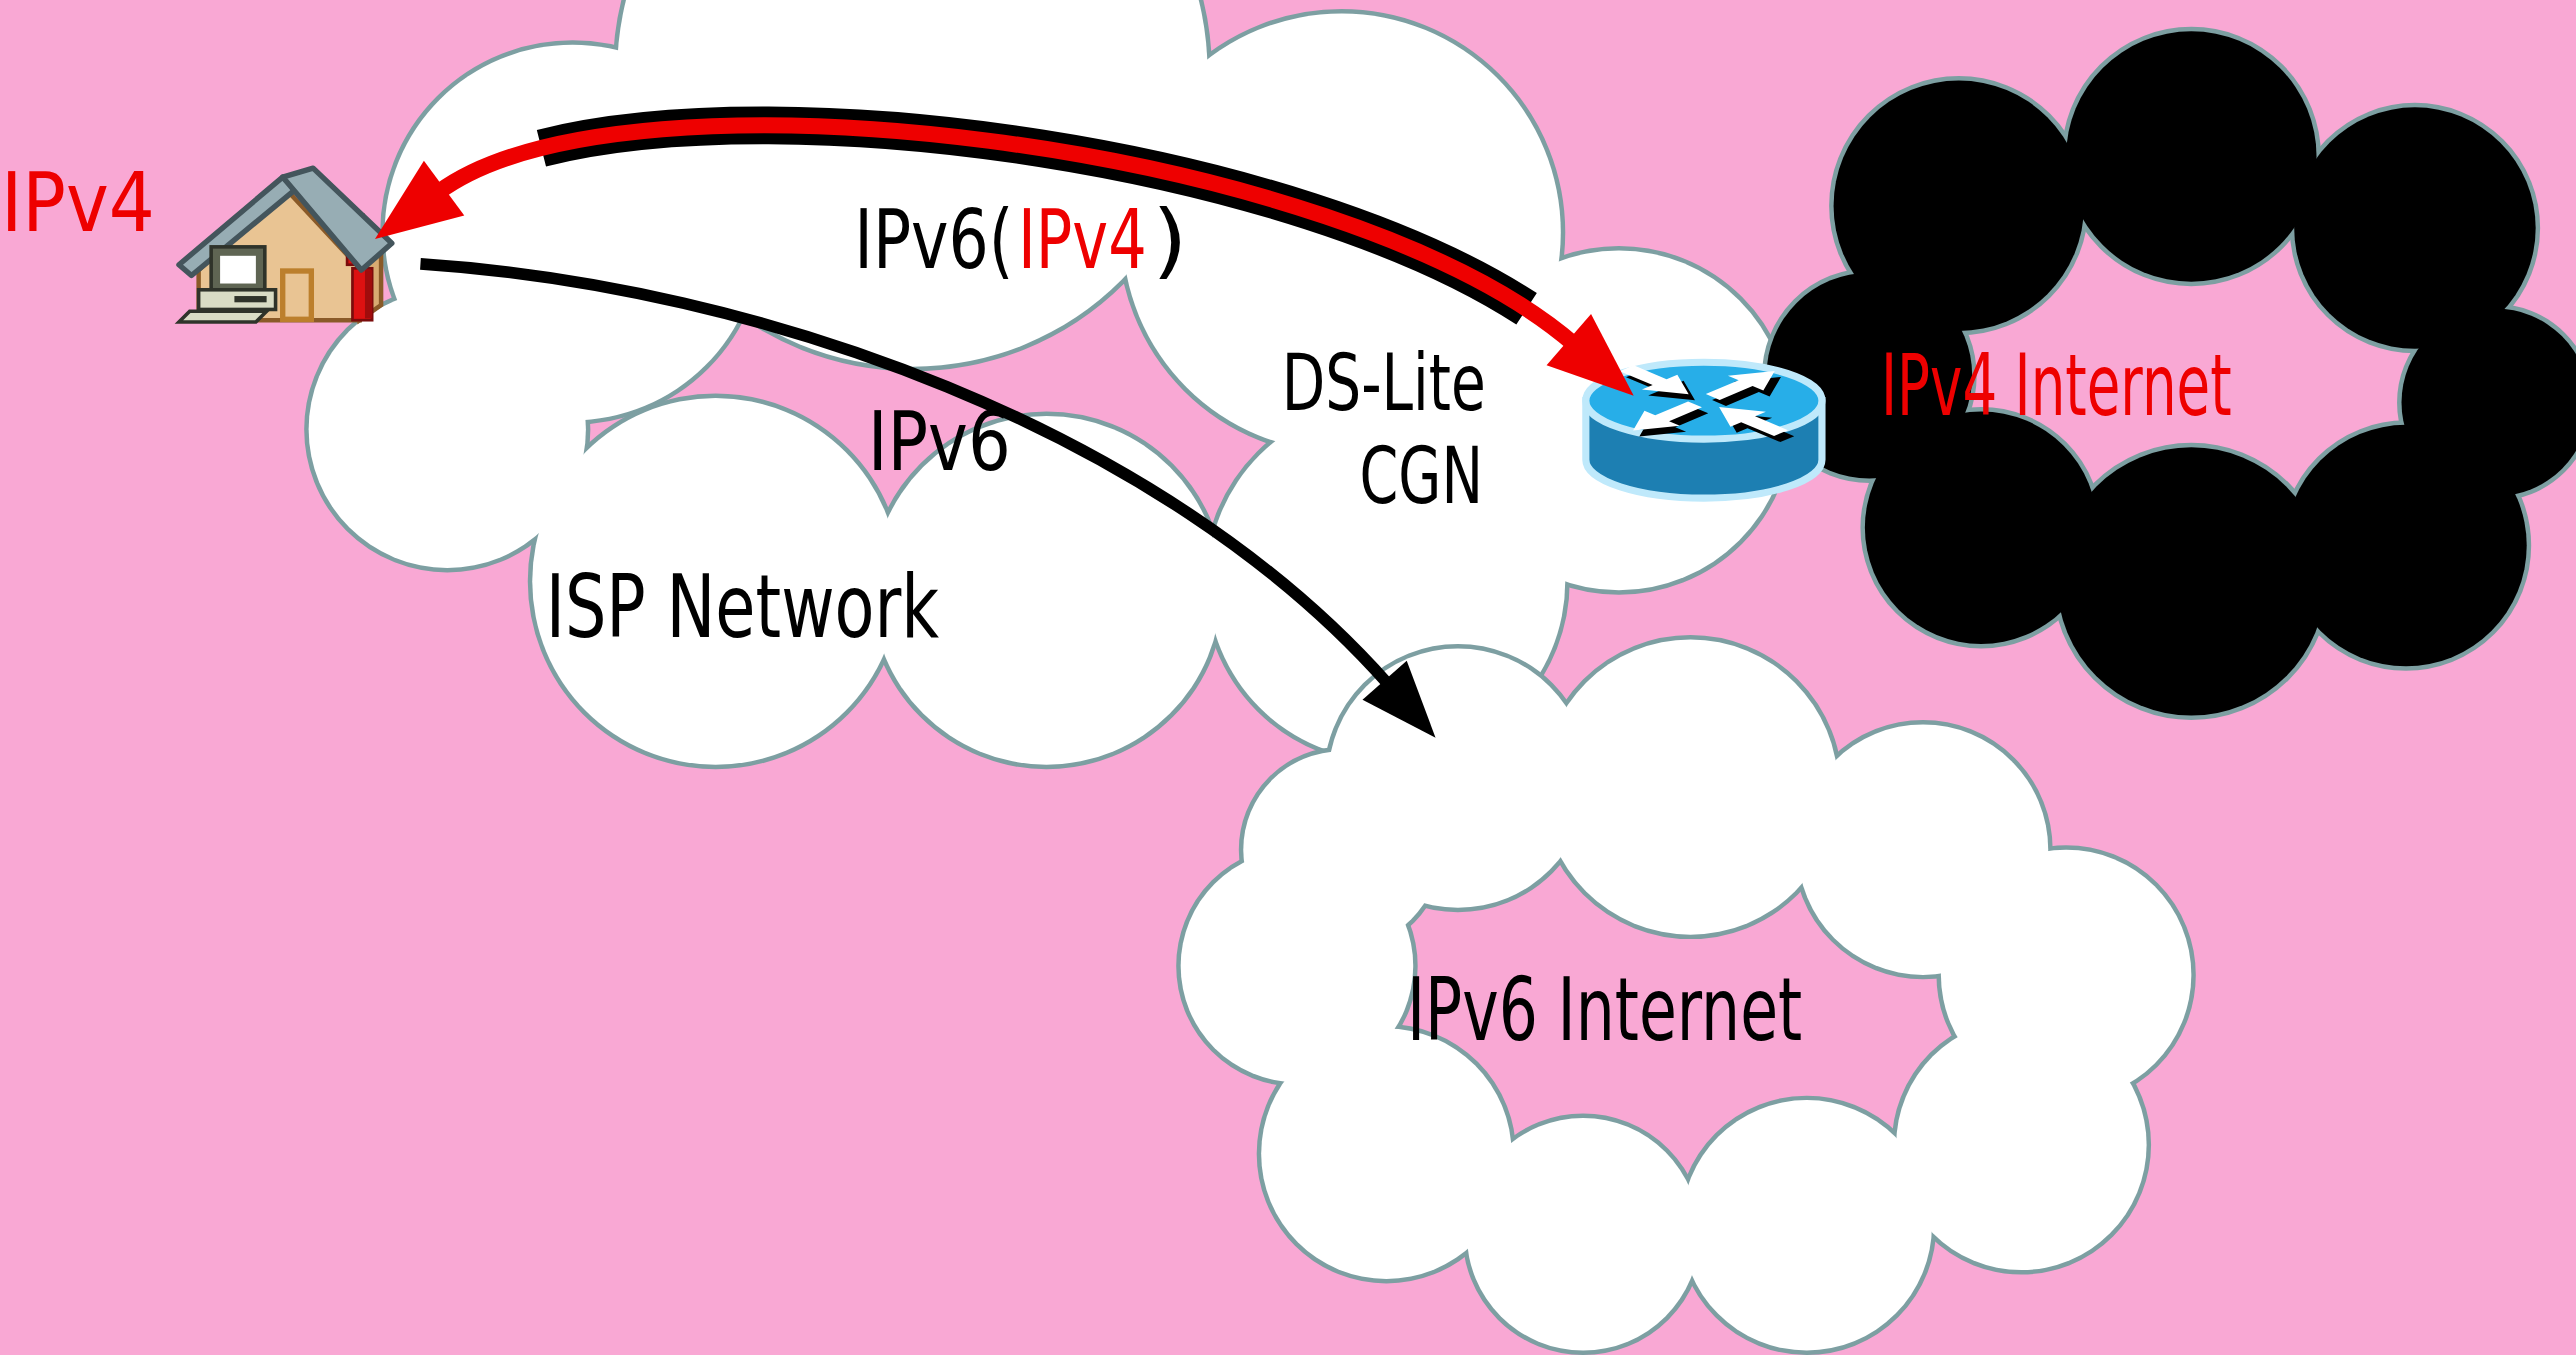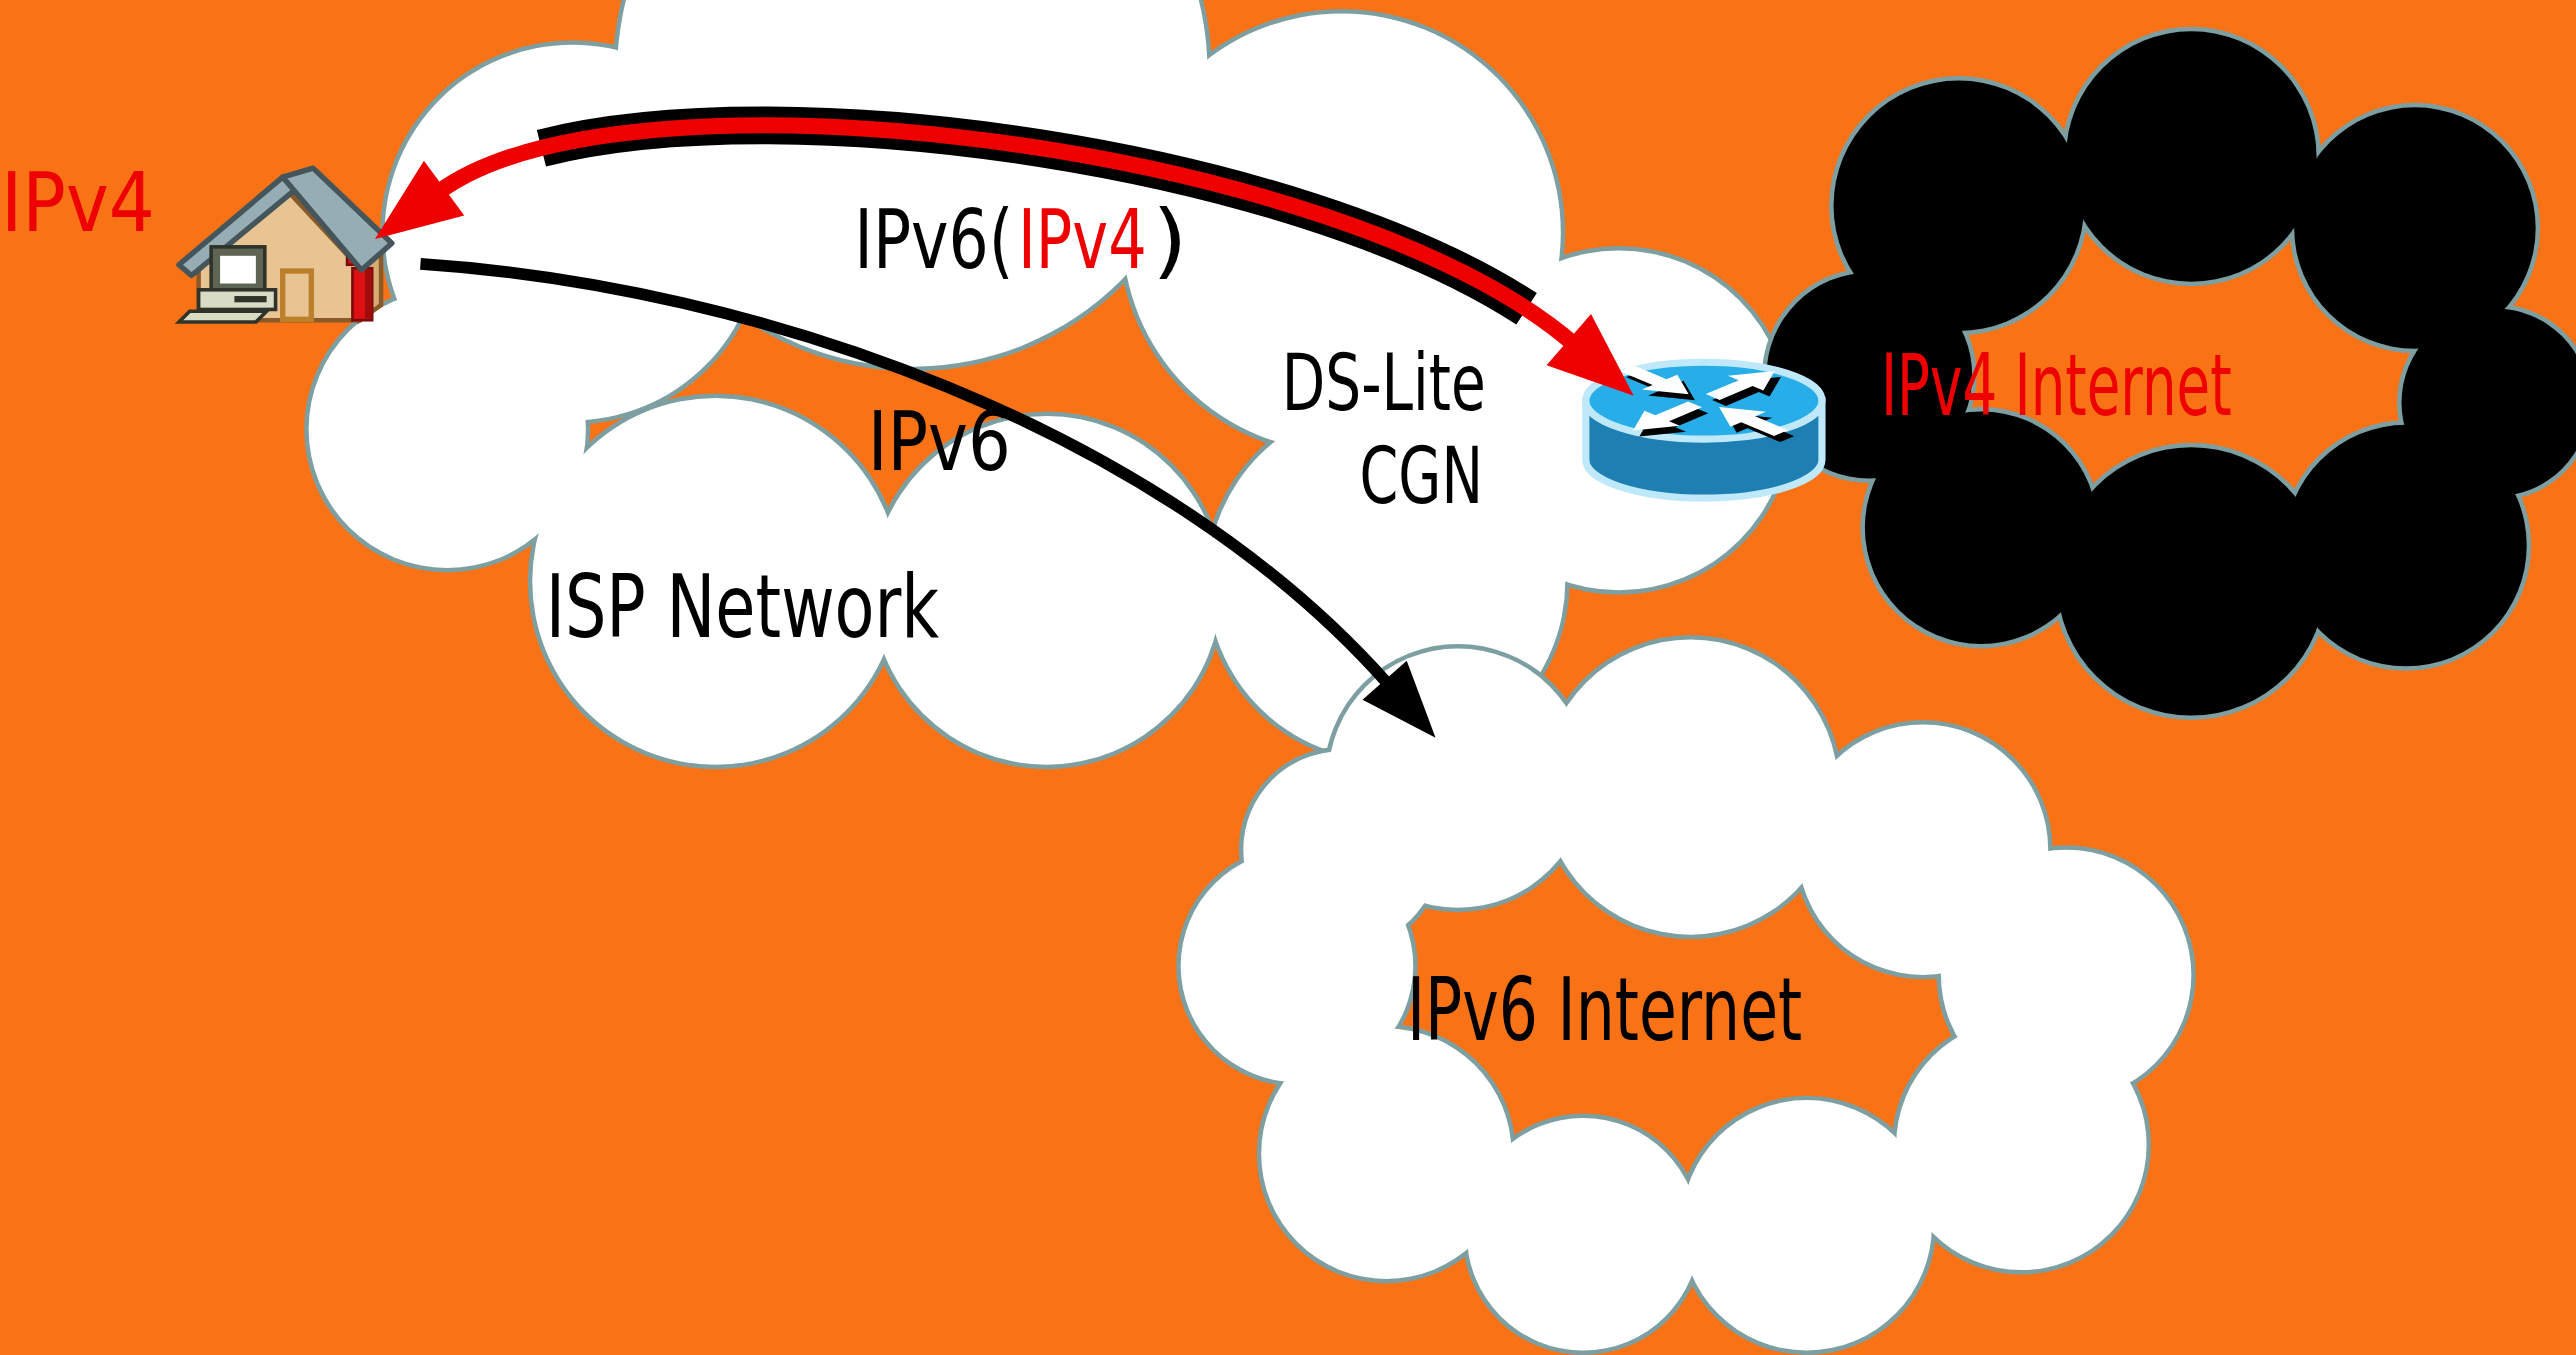--- a/index.html
+++ b/index.html
@@ -1,16 +1,16 @@
 <!DOCTYPE html>
 <html style="font-size:14.3px"><head>
 <meta charset="utf-8">
 <style>
   html,body{margin:0;padding:0;background:#000;}
-  .stage{width:2576px;height:1355px;background:#f97316;overflow:hidden;}
+  .stage{width:2576px;height:1355px;background:#f9a8d4;overflow:hidden;}
   svg{display:block;}
   text{font-family:"DejaVu Sans","Liberation Sans",sans-serif;}
   .lbl{fill:#000000;}
   .red{fill:#ee0000;}
 </style>
 </head>
 <body>
 
 <div class="stage">
 <svg viewBox="0 0 2880 1515" width="2576" height="1355">

